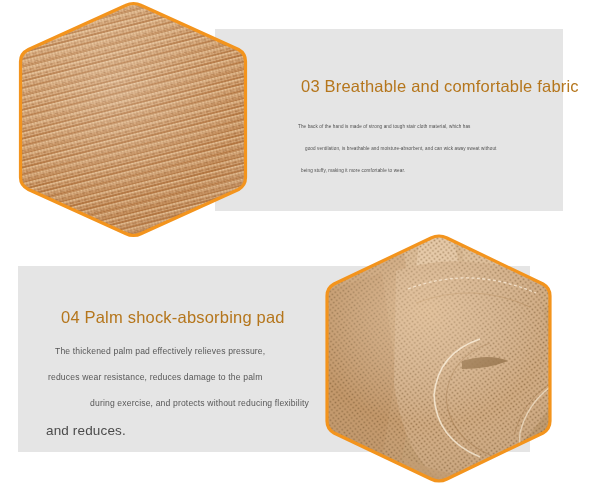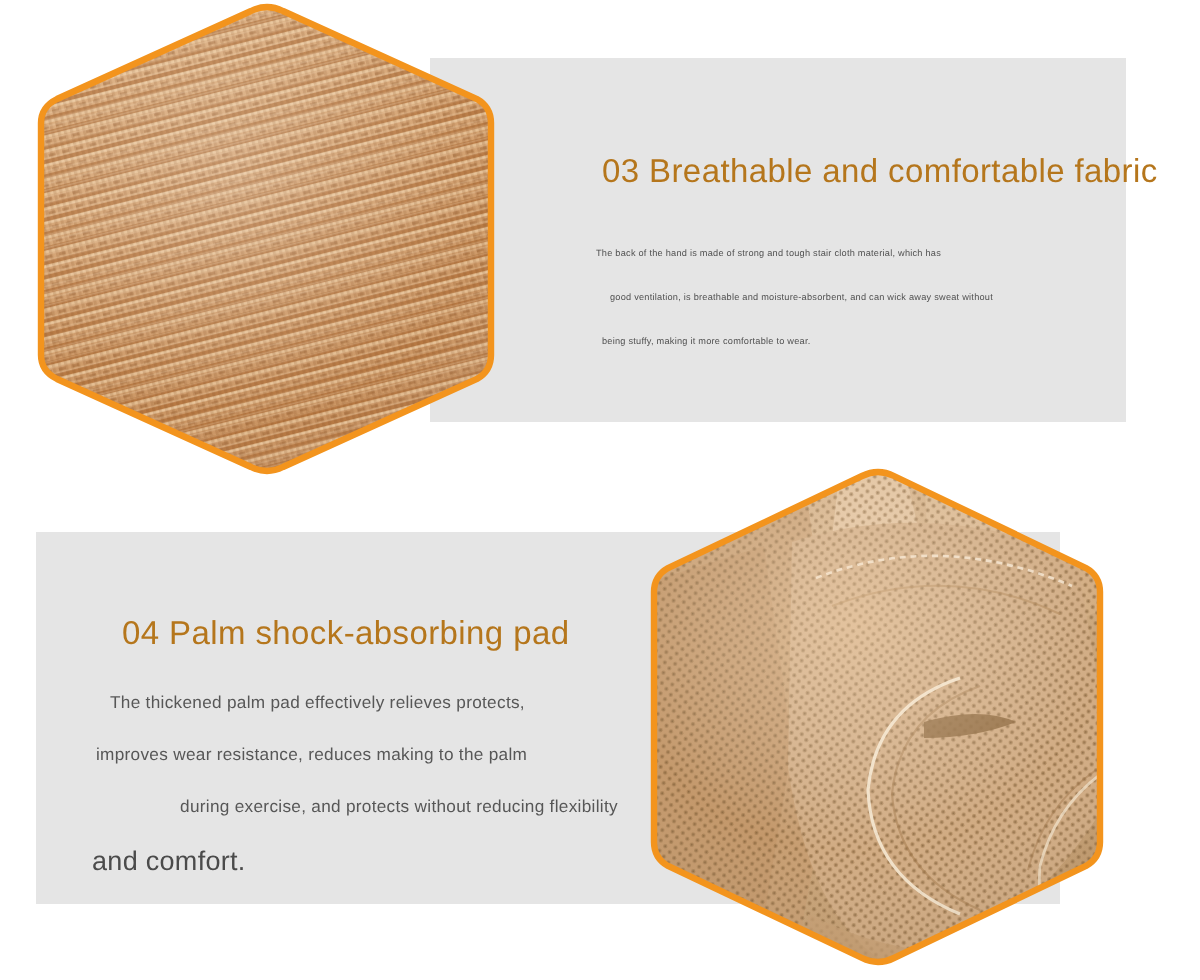--- a/index.html
+++ b/index.html
@@ -129,24 +129,24 @@
 
   <div class="body-lines" id="body-03">
     <div class="ln i1">The back of the hand is made of strong and tough stair cloth material, which has</div>
     <div class="ln i2">good ventilation, is breathable and moisture-absorbent, and can wick away sweat without</div>
     <div class="ln i3">being stuffy, making it more comfortable to wear.</div>
   </div>
 
   <h2 class="sec-heading" id="heading-04">04 Palm shock-absorbing pad</h2>
 
   <div class="body-lines" id="body-04">
-    <div class="ln i1">The thickened palm pad effectively relieves protects,</div>
-    <div class="ln i2">improves wear resistance, reduces making to the palm</div>
+    <div class="ln i1">The thickened palm pad effectively relieves pressure,</div>
+    <div class="ln i2">reduces wear resistance, reduces damage to the palm</div>
     <div class="ln i3">during exercise, and protects without reducing flexibility</div>
-    <div class="ln big">and comfort.</div>
+    <div class="ln big">and reduces.</div>
   </div>
 
   <div class="hex-wrap" id="hex-bottom-wrap">
     <svg class="hex-svg" width="253" height="231" viewBox="0 0 253 231">
       <defs>
         <clipPath id="clipHexBot">
           <path d="M 64 4 L 189 4 Q 197 4 201 11 L 247 107 Q 251 115 247 123
                    L 201 220 Q 197 227 189 227 L 64 227 Q 56 227 52 220
                    L 6 123 Q 2 115 6 107 L 52 11 Q 56 4 64 4 Z" transform="rotate(90 126.5 115.5)"></path>
         </clipPath>

